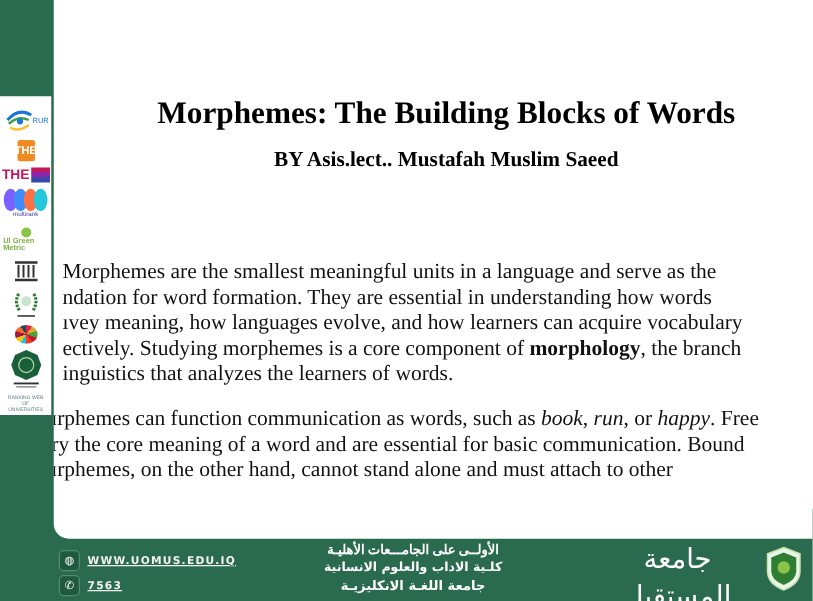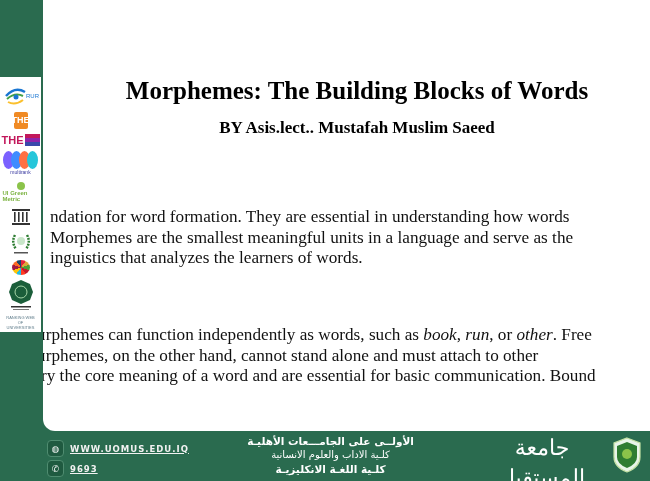--- a/index.html
+++ b/index.html
@@ -78,47 +78,49 @@
     }
     .contact-row .txt {
       margin-left: 6px; color: #f2f2f2; font: bold 8.5px "DejaVu Sans", sans-serif; letter-spacing: 1px; text-decoration: underline;
     }
     .row-web { top: 9px; }
     .row-phone { top: 29px; }
     .arabic {
       position: absolute; left: 218px; top: 3px; width: 225px; text-align: center;
       color: #fff; font-family: "DejaVu Sans", sans-serif; direction: rtl;
     }
-    .arabic .a1 { font-size: 10.5px; font-weight: bold; line-height: 14px; }
-    .arabic .a2 { font-size: 10px; line-height: 14px; }
+    .arabic .a1 { font-size: 10.5px; font-weight: bold; line-height: 14px; font-family: Liberation Serif, serif; }
+    .arabic .a2 { font-size: 10px; line-height: 14px; font-weight: bold; }
     .arabic .a3 { font-size: 10.5px; font-weight: bold; line-height: 14px; }
     .uni {
       position: absolute; left: 478px; top: 2px; width: 128px; text-align: center; color: #fff;
     }
     .uni .ar { font-family: "DejaVu Serif", serif; font-size: 22px; line-height: 30px; direction: rtl; }
     .crest { position: absolute; left: 612px; top: 6px; width: 30px; height: 36px; }
   </style>
 </head>
 <body>
 
 <div class="slide">
 
   <div class="content">
     <h1 class="title">Morphemes: The Building Blocks of Words</h1>
     <div class="subtitle">BY Asis.lect.. Mustafah Muslim Saeed</div>
 
     <div class="para p1">
+        <span class="line"><span> Morphemes are the smallest meaningful units in a language and serve as the</span></span>
         <span class="line"><span>ndation for word formation. They are essential in understanding how words</span></span>
-        <span class="line"><span> Morphemes are the smallest meaningful units in a language and serve as the</span></span>
+        <span class="line"><span>ıvey meaning, how languages evolve, and how learners can acquire vocabulary</span></span>
+        <span class="line"><span>ectively. Studying morphemes is a core component of </span><b>morphology</b><span>, the branch</span></span>
         <span class="line"><span>inguistics that analyzes the learners of words.</span></span>
       </div>
     <div class="para p2">
-        <span class="line"><span>ɪrphemes can function independently as words, such as </span><i>book</i><span>, </span><i>run</i><span>, or </span><i>other</i><span>. Free</span></span>
+        <span class="line"><span>ɪrphemes can function communication as words, such as </span><i>book</i><span>, </span><i>run</i><span>, or </span><i>happy</i><span>. Free</span></span>
+        <span class="line"><span>ry the core meaning of a word and are essential for basic communication. Bound</span></span>
         <span class="line"><span>ɪrphemes, on the other hand, cannot stand alone and must attach to other</span></span>
-        <span class="line"><span>ry the core meaning of a word and are essential for basic communication. Bound</span></span>
       </div>
   </div>
 
   <div class="logos">
     <div class="logo logo-rur">
       <svg width="36" height="24" viewBox="0 0 36 24">
         <path d="M3 12 Q12 2 22 8" stroke="#1976d2" stroke-width="2.5" fill="none"></path>
         <path d="M4 15 Q12 8 20 12" stroke="#43a047" stroke-width="2" fill="none"></path>
         <path d="M5 18 Q12 22 20 16" stroke="#fbc02d" stroke-width="2" fill="none"></path>
         <circle cx="13" cy="13" r="2.5" fill="#1976d2"></circle>
@@ -173,27 +175,27 @@
     <div class="logo logo-ranking">RANKING WEB OF UNIVERSITIES</div>
   </div>
 
   <div class="footer">
     <div class="contact-row row-web">
       <span class="ico">◍</span>
       <span class="txt">WWW.UOMUS.EDU.IQ</span>
     </div>
     <div class="contact-row row-phone">
       <span class="ico">✆</span>
-      <span class="txt">9693</span>
+      <span class="txt">7563</span>
     </div>
 
     <div class="arabic">
       <div class="a1">الأولــى على الجامـــعات الأهليـة</div>
       <div class="a2">كلـية الاداب والعلوم الانسانية</div>
-      <div class="a3">كلـية اللغـة الانكليزيـة</div>
+      <div class="a3">جامعة اللغـة الانكليزيـة</div>
     </div>
 
     <div class="uni">
       <div class="ar">جامعة المستقبل</div>
 
     </div>
     <div class="crest">
       <svg width="30" height="36" viewBox="0 0 30 36">
         <path d="M15 1 L28 6 L28 20 Q28 30 15 35 Q2 30 2 20 L2 6 Z" fill="#e8f5e9" stroke="#c5e1a5" stroke-width="1.2"></path>
         <path d="M15 5 L25 9 L25 20 Q25 27 15 31 Q5 27 5 20 L5 9 Z" fill="#2e7d32"></path>

